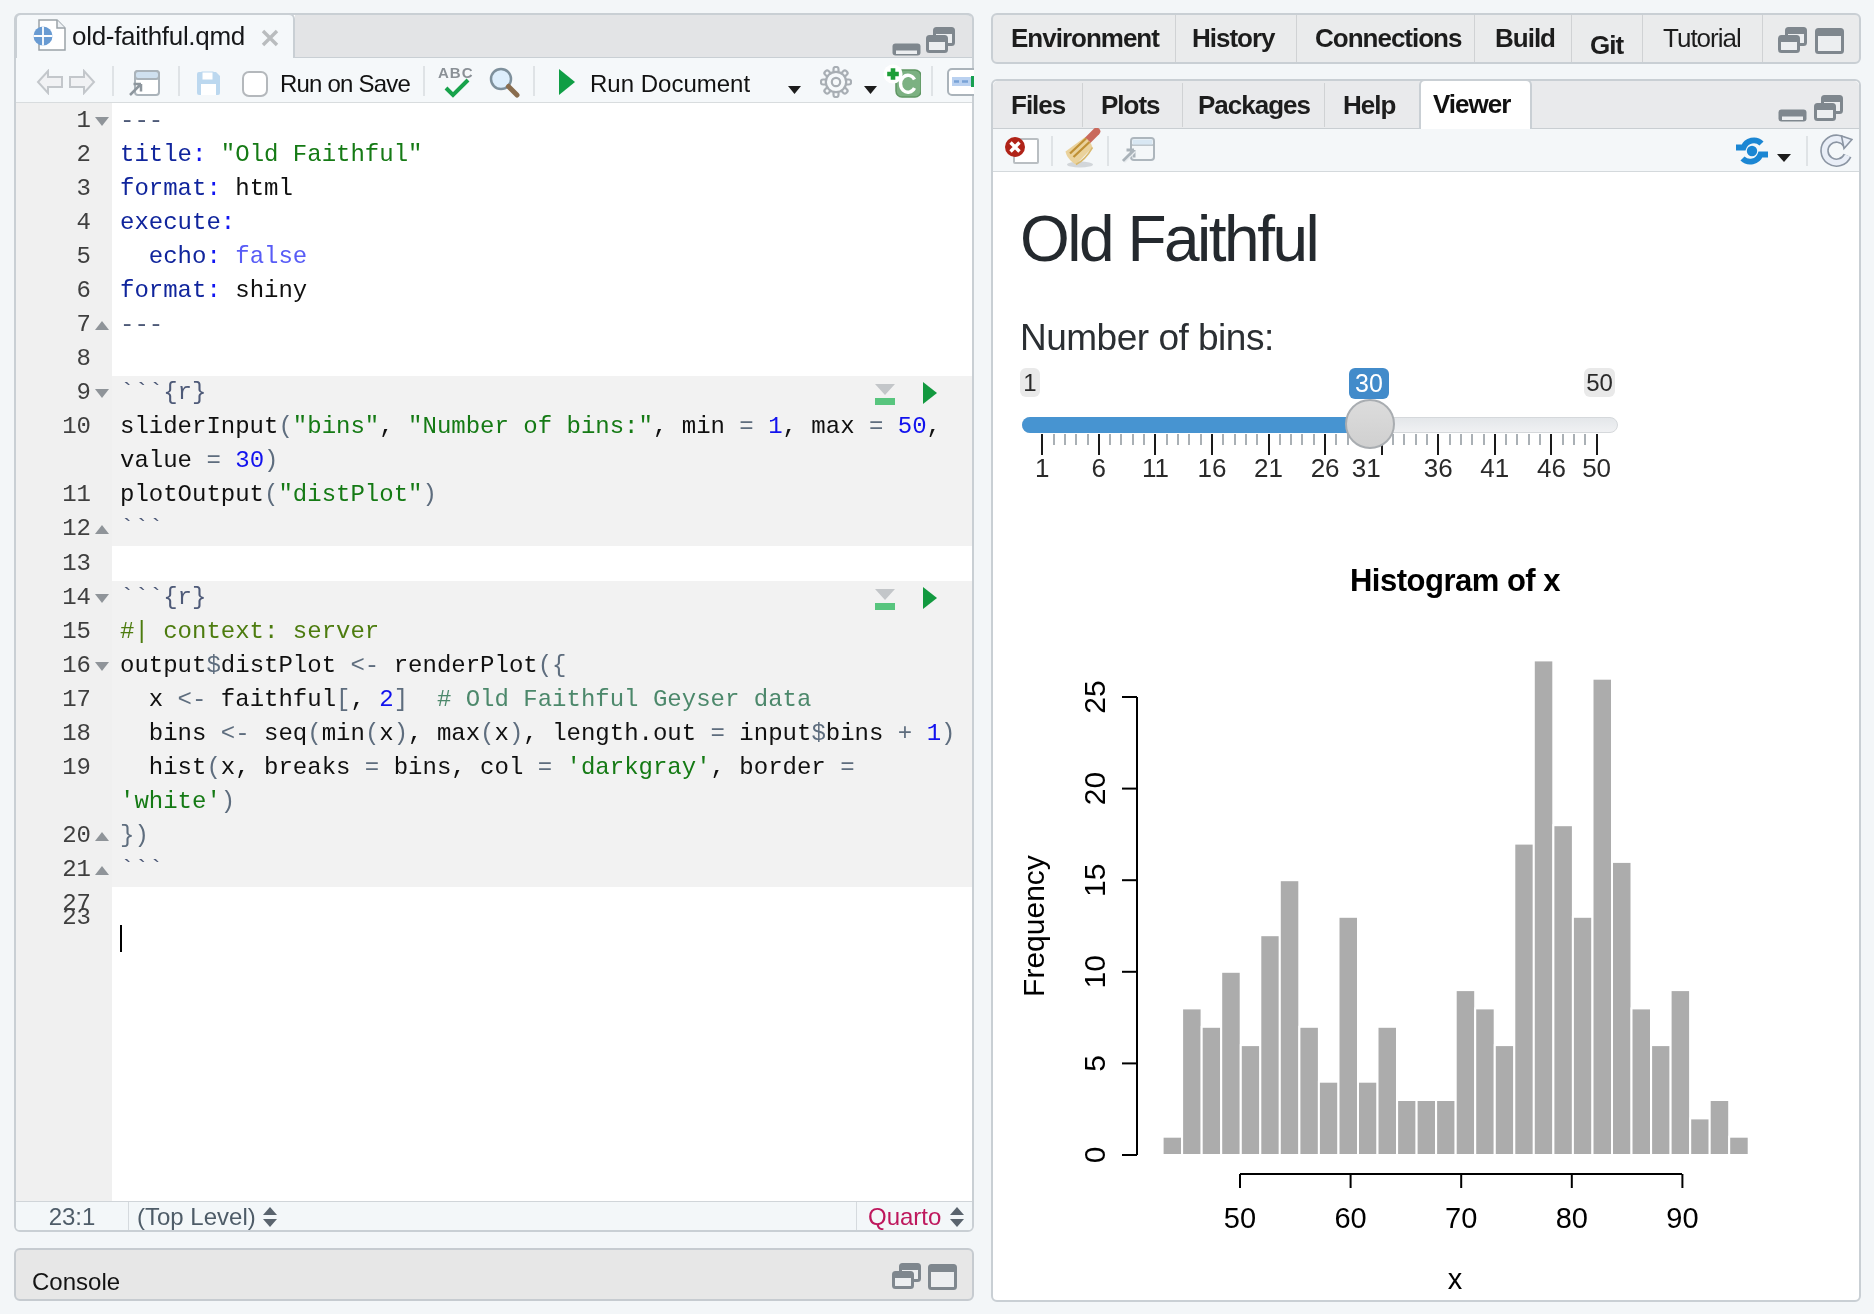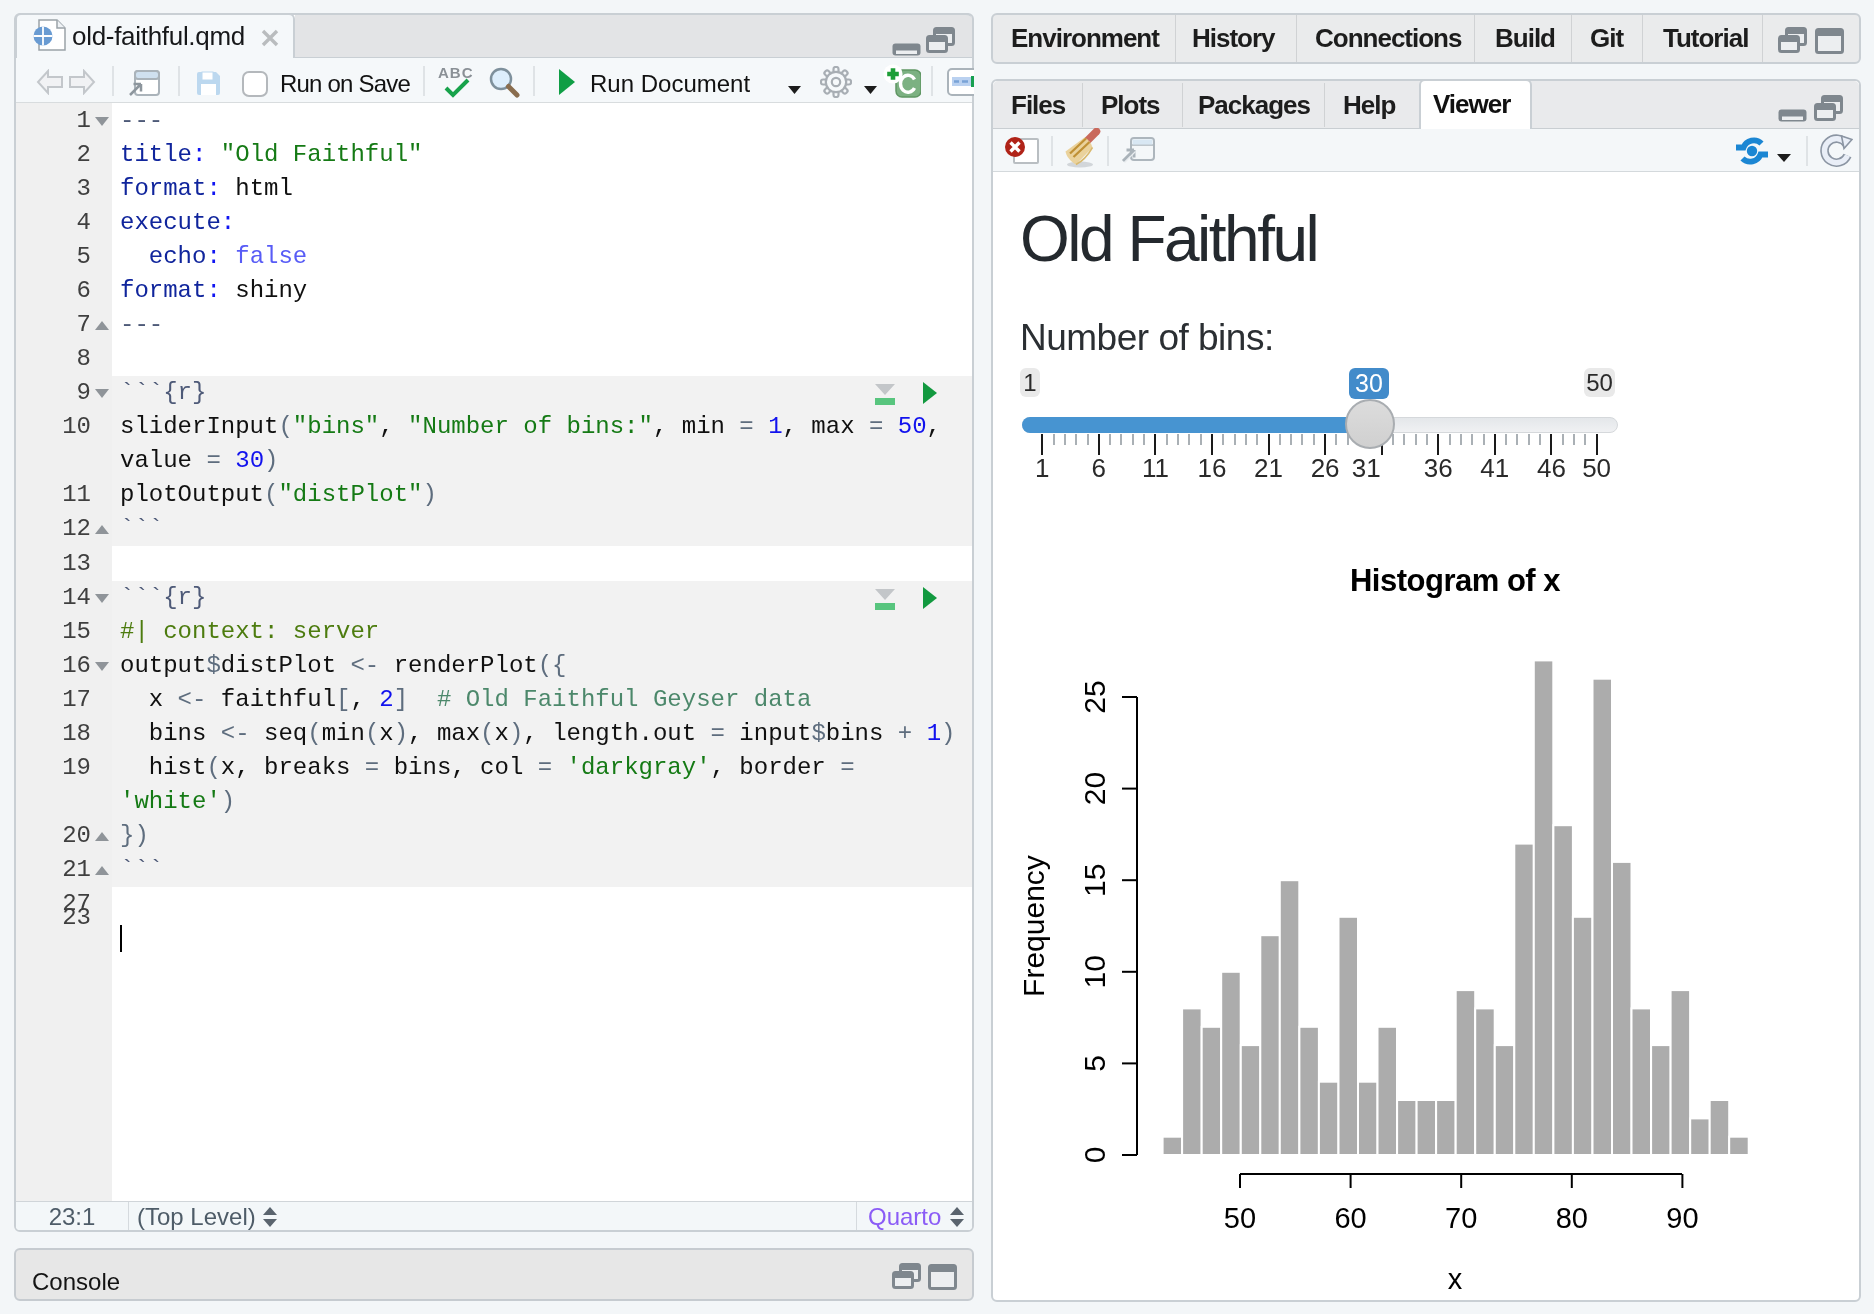--- a/index.html
+++ b/index.html
@@ -188,21 +188,21 @@
 <div style="position:absolute;left:120px;top:925px;width:2px;height:27px;background:#000"></div>
 <div style="position:absolute;left:16px;top:1201px;width:956px;height:29px;background:#f3f7f9;border-top:1px solid #d0d5d9;border-radius:0 0 4px 4px">
 <div style="position:absolute;left:0;top:0;width:112px;height:100%;text-align:center;font-size:24px;line-height:29px;color:#4e5c68">23:1</div>
 <div class="vsep" style="left:112px;background:#d5dade"></div>
 <div style="position:absolute;left:121px;top:0;font-size:24px;line-height:29px;color:#4e5c68">(Top Level)</div>
 <div style="position:absolute;left:246px;top:5px"><svg width="16" height="20" viewBox="0 0 16 20" style="">
         <polygon points="8,0 15,8 1,8" fill="#5a646e"></polygon>
         <polygon points="8,20 15,12 1,12" fill="#5a646e"></polygon>
       </svg></div>
 <div class="vsep" style="left:840px;background:#d5dade"></div>
-<div style="position:absolute;left:852px;top:0;font-size:24px;line-height:29px;color:#8b5cf6">Quarto</div>
+<div style="position:absolute;left:852px;top:0;font-size:24px;line-height:29px;color:#be185d">Quarto</div>
 <div style="position:absolute;left:933px;top:5px"><svg width="16" height="20" viewBox="0 0 16 20" style="">
         <polygon points="8,0 15,8 1,8" fill="#5a646e"></polygon>
         <polygon points="8,20 15,12 1,12" fill="#5a646e"></polygon>
       </svg></div>
 </div>
 <div style="position:absolute;left:14px;top:1248px;width:960px;height:53px;background:#e7e7e7;border:2px solid #c6cbd0;border-radius:6px">
 <div style="position:absolute;left:16px;top:18px;font-size:24px;color:#141414">Console</div>
 </div>
 <div style="position:absolute;left:892px;top:1263px"><svg width="29" height="26" viewBox="0 0 29 26" style="">
       <rect x="8.5" y="1.5" width="19" height="16" rx="2" fill="#eceef0" stroke="#7f878e" stroke-width="3"></rect>
@@ -212,22 +212,22 @@
     </svg></div>
 <div style="position:absolute;left:928px;top:1264px"><svg width="29" height="26" viewBox="0 0 29 26" style="">
       <rect x="1.5" y="1.5" width="26" height="23" rx="2" fill="#eceef0" stroke="#7f878e" stroke-width="3"></rect>
       <rect x="1" y="1" width="27" height="7" rx="2.5" fill="#7f878e"></rect>
     </svg></div>
 <div style="position:absolute;left:991px;top:13px;width:870px;height:51px;background:#eaebec;border:2px solid #c9cfd4;border-radius:6px"></div>
 <div style="position:absolute;left:1011px;top:13px;height:51px;display:flex;align-items:center;font-size:26px;font-weight:600;letter-spacing:-1px;color:#1d1d1d">Environment</div>
 <div style="position:absolute;left:1192px;top:13px;height:51px;display:flex;align-items:center;font-size:26px;font-weight:600;letter-spacing:-1px;color:#1d1d1d">History</div>
 <div style="position:absolute;left:1315px;top:13px;height:51px;display:flex;align-items:center;font-size:26px;font-weight:600;letter-spacing:-1px;color:#1d1d1d">Connections</div>
 <div style="position:absolute;left:1495px;top:13px;height:51px;display:flex;align-items:center;font-size:26px;font-weight:600;letter-spacing:-1px;color:#1d1d1d">Build</div>
-<div style="position:absolute;left:1590px;top:13px;height:51px;display:flex;align-items:center;font-size:26px;font-weight:600;letter-spacing:-1px;color:#1d1d1d">Git</div>
-<div style="position:absolute;left:1663px;top:13px;height:51px;display:flex;align-items:center;font-size:26px;font-weight:700;letter-spacing:-1px;color:#1d1d1d">Tutorial</div>
+<div style="position:absolute;left:1590px;top:13px;height:65px;display:flex;align-items:center;font-size:26px;font-weight:600;letter-spacing:-1px;color:#1d1d1d">Git</div>
+<div style="position:absolute;left:1663px;top:13px;height:51px;display:flex;align-items:center;font-size:26px;font-weight:400;letter-spacing:-1px;color:#1d1d1d">Tutorial</div>
 <div style="position:absolute;left:1175px;top:15px;height:47px;width:1px;background:#d0d2d4"></div>
 <div style="position:absolute;left:1296px;top:15px;height:47px;width:1px;background:#d0d2d4"></div>
 <div style="position:absolute;left:1474px;top:15px;height:47px;width:1px;background:#d0d2d4"></div>
 <div style="position:absolute;left:1571px;top:15px;height:47px;width:1px;background:#d0d2d4"></div>
 <div style="position:absolute;left:1642px;top:15px;height:47px;width:1px;background:#d0d2d4"></div>
 <div style="position:absolute;left:1762px;top:15px;height:47px;width:1px;background:#d0d2d4"></div>
 <div style="position:absolute;left:1778px;top:27px"><svg width="29" height="26" viewBox="0 0 29 26" style="">
       <rect x="8.5" y="1.5" width="19" height="16" rx="2" fill="#eceef0" stroke="#7f878e" stroke-width="3"></rect>
       <rect x="8" y="1" width="20" height="6" rx="2.5" fill="#7f878e"></rect>
       <rect x="1.5" y="9.5" width="19" height="15" rx="2" fill="#eceef0" stroke="#7f878e" stroke-width="3"></rect>

